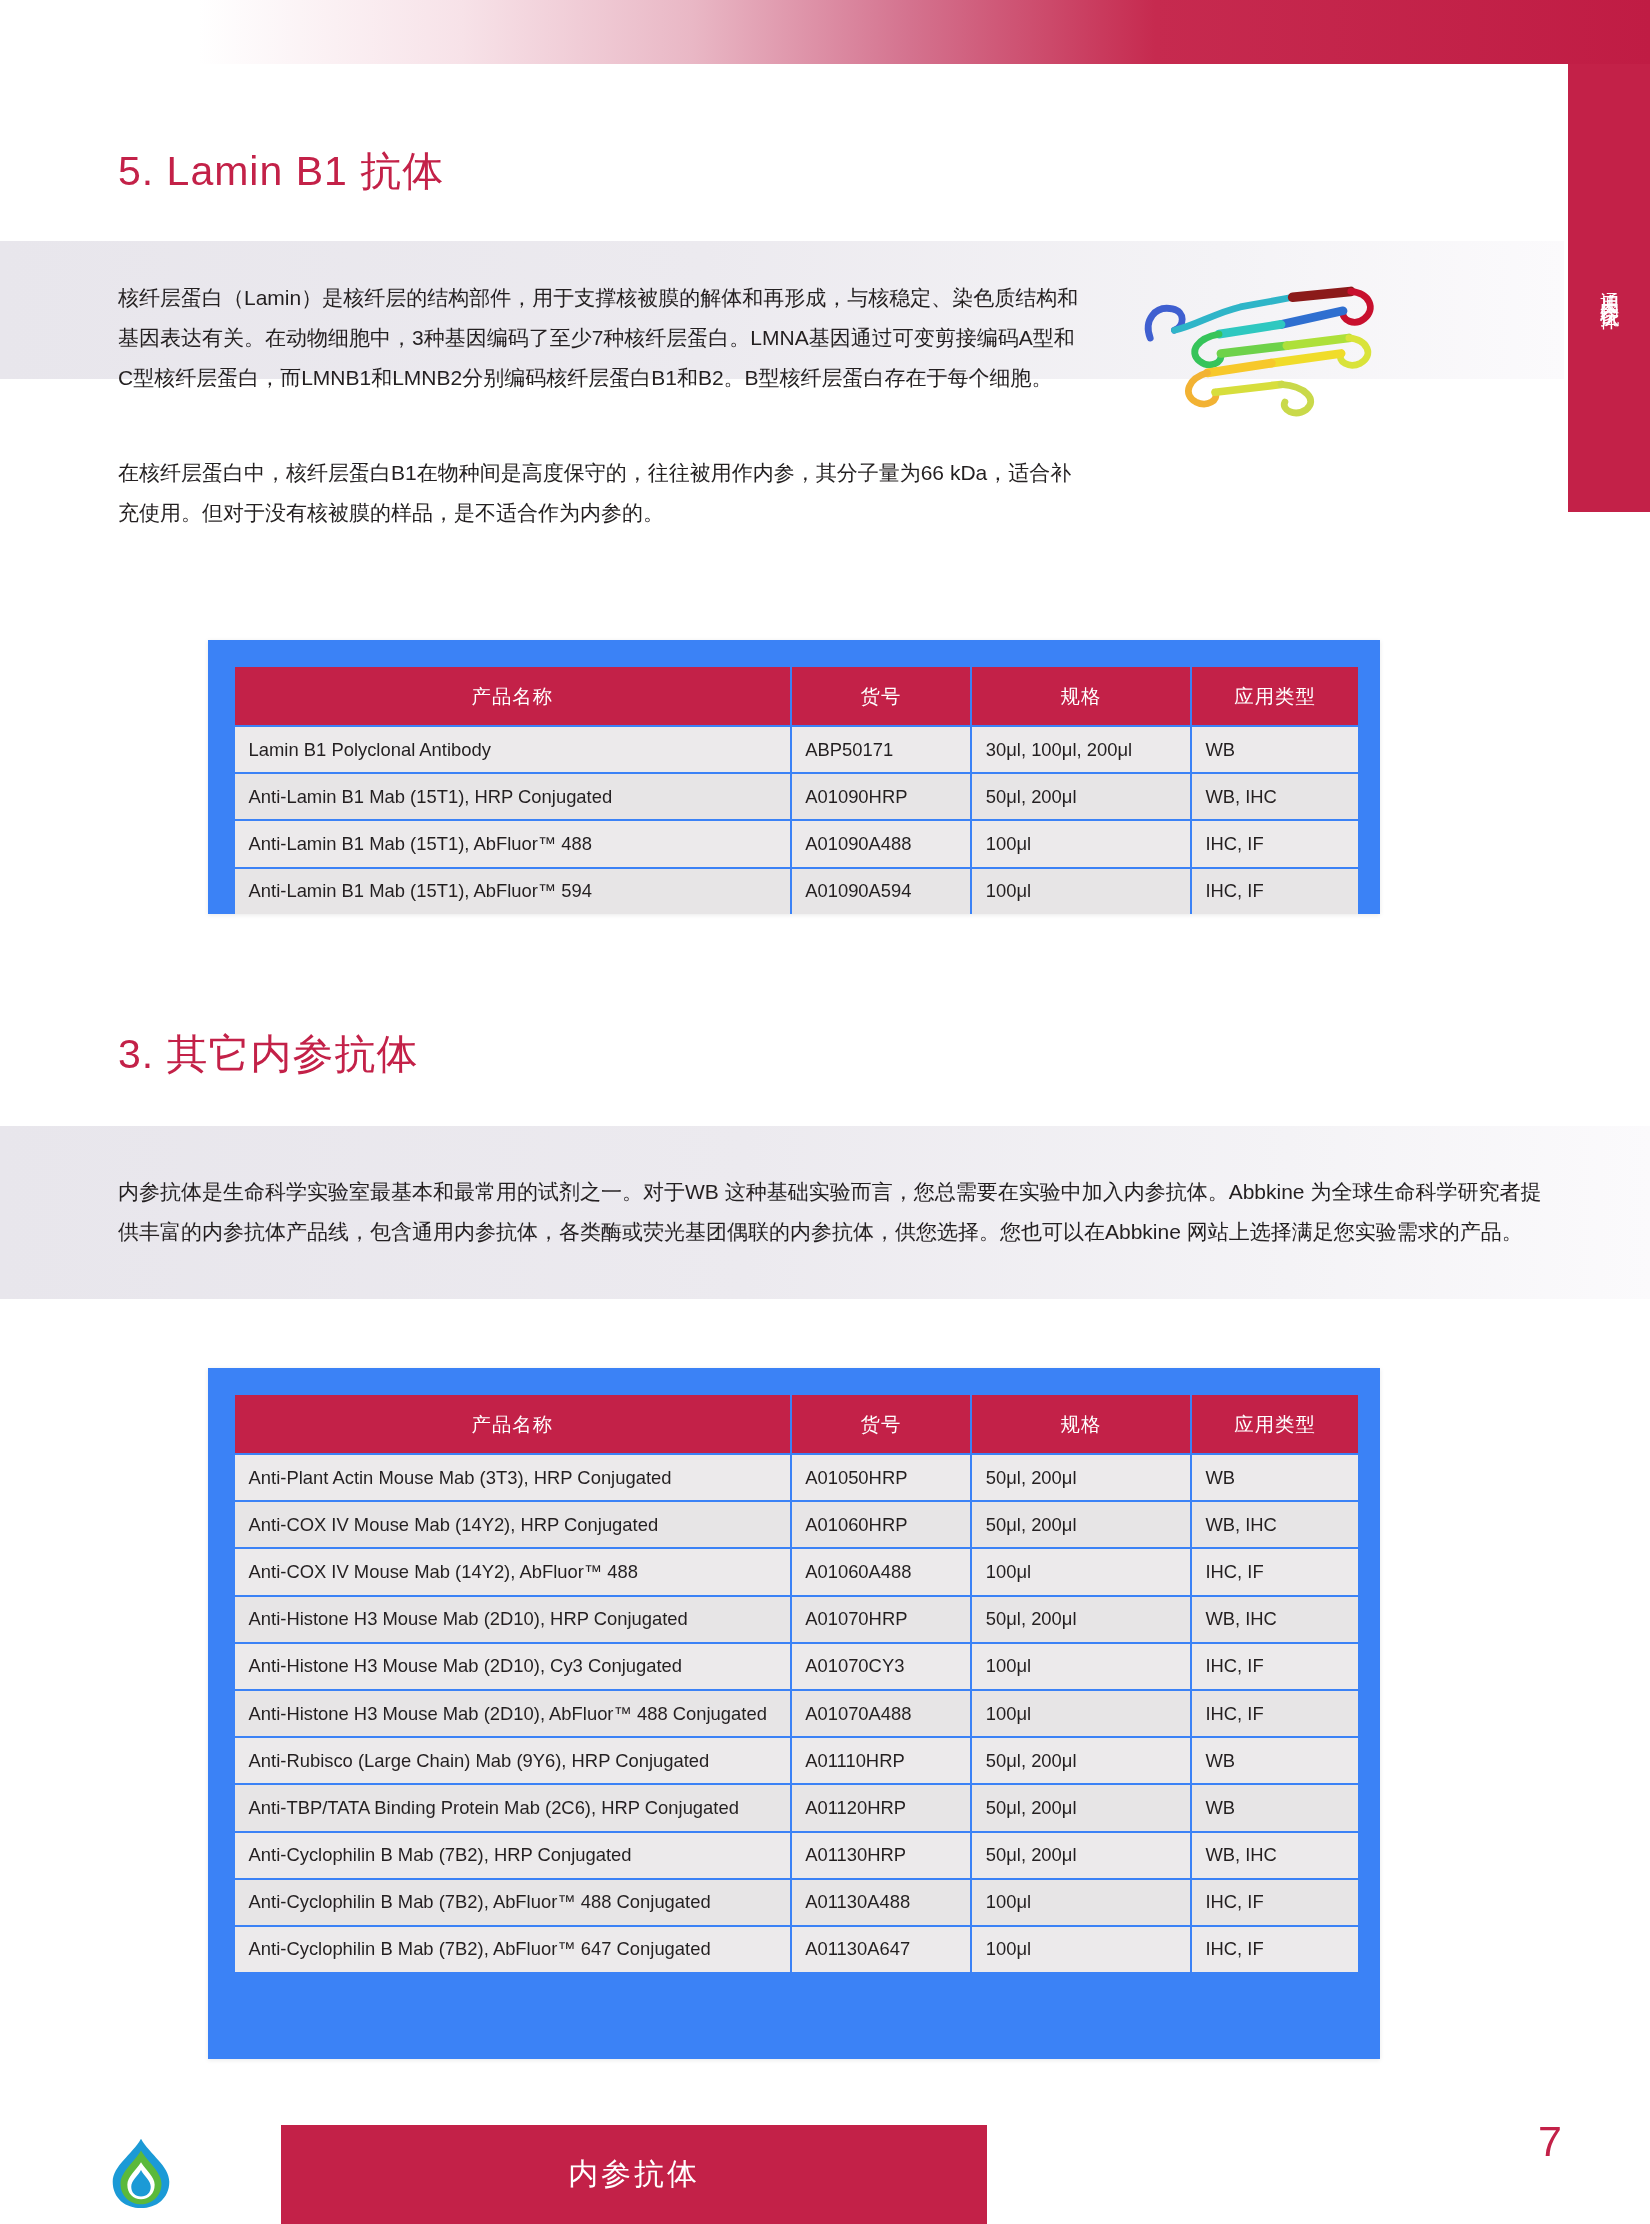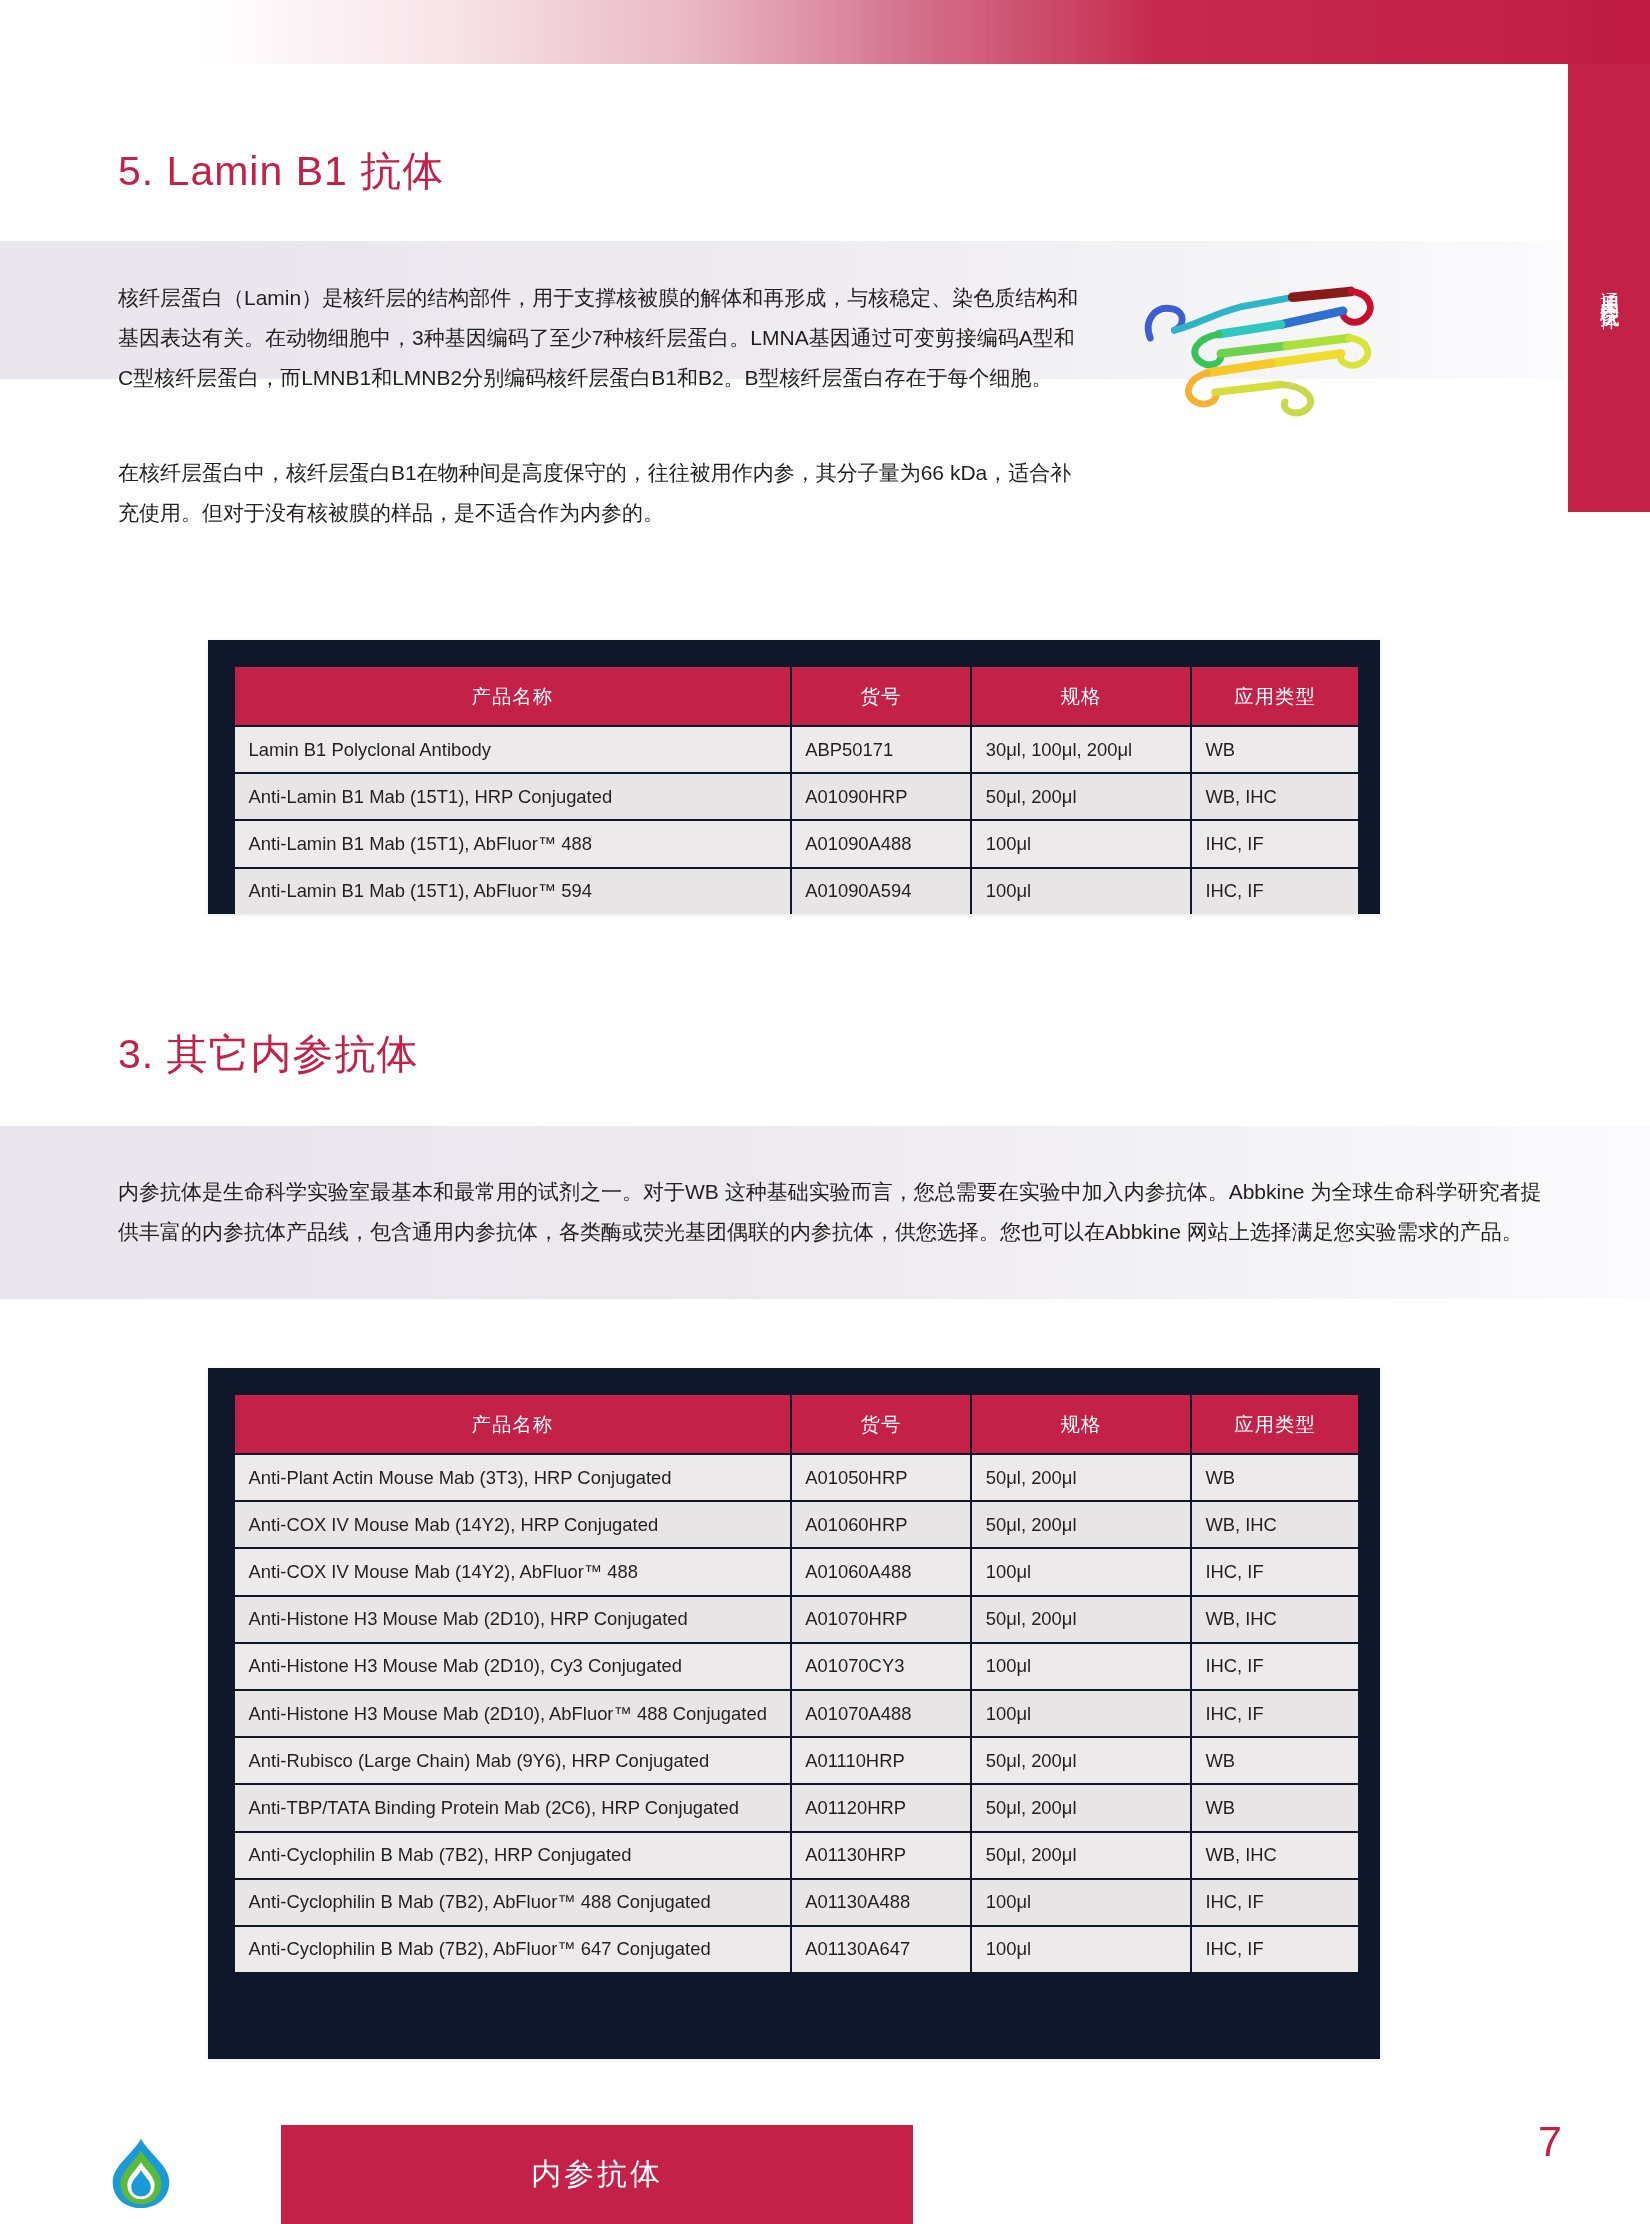--- a/index.html
+++ b/index.html
@@ -99,21 +99,21 @@
     position: absolute;
     left: 1126px;
     top: 270px;
     width: 281px;
     height: 165px;
   }
 
   
   .table-card {
     position: absolute;
-    background: #0f172a;
+    background: #3b82f6;
     box-shadow: 0 1px 4.9px rgba(0,0,0,0.09);
     padding: 25px 25px 25px 25px;
     box-sizing: border-box;
   }
   #table-card-1 { left: 208px; top: 640px; width: 1172px; height: 274px; }
   #table-card-2 { left: 208px; top: 1368px; width: 1172px; height: 691px; }
 
   table.product-table {
     border-collapse: separate;
     border-spacing: 2.9px 2.9px;
@@ -144,21 +144,21 @@
   .col-name { width: 543px; }
   .col-cat  { width: 167px; }
   .col-spec { width: 206px; }
   .col-app  { width: 155px; margin-top: 40px; }
 
   
   .footer-bar {
     position: absolute;
     left: 281px;
     top: 2125px;
-    width: 632px;
+    width: 706px;
     height: 99px;
     background: #c32148;
     display: flex;
     align-items: center;
     justify-content: center;
   }
   .footer-bar-label {
     color: #ffffff;
     font-size: 30px;
     letter-spacing: 2.9px;

